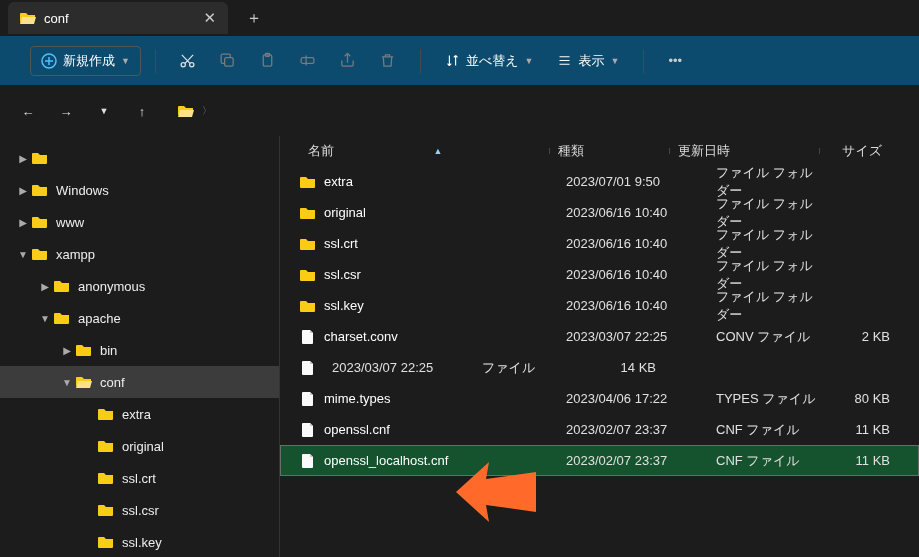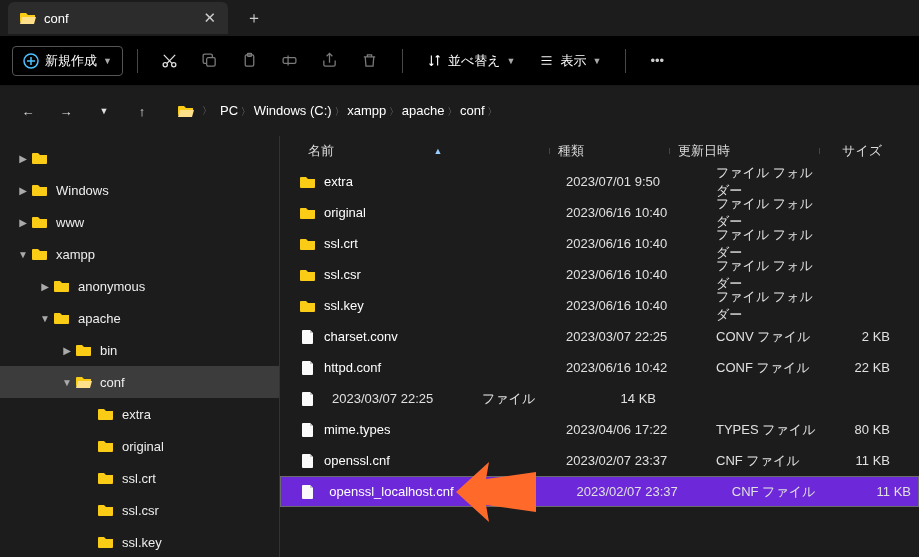--- a/index.html
+++ b/index.html
@@ -7,21 +7,21 @@
 
 
 .tabbar { display: flex; align-items: center; height: 36px; background: #1c1c1c; padding-left: 8px; }
 .tab { display: flex; align-items: center; background: #2c2c2c; height: 32px; padding: 0 12px; border-radius: 6px 6px 0 0; min-width: 220px; position: relative; }
 .tab-icon { width: 16px; height: 16px; margin-right: 8px; }
 .tab-title { flex: 1; color: #fff; }
 .tab-close { cursor: pointer; color: #ccc; font-size: 15px; }
 .newtab { margin-left: 10px; color: #ccc; font-size: 16px; cursor: pointer; padding: 4px 8px; }
 
 
-.toolbar { display: flex; align-items: center; height: 50px; background: #000000; border-bottom: 1px solid #181818; padding: 0 12px; gap: 4px; }
+.toolbar { display: flex; align-items: center; height: 50px; background: #0c4a6e; border-bottom: 1px solid #181818; padding: 0 30px; gap: 4px; }
 .btn-new { display: flex; align-items: center; gap: 6px; padding: 5px 10px; border: 1px solid #555; border-radius: 4px; cursor: pointer; color: #fff; }
 .plus-circle { width: 16px; height: 16px; }
 .vsep { width: 1px; height: 24px; background: #484848; margin: 0 10px; }
 .toolbtn { width: 36px; height: 36px; display: flex; align-items: center; justify-content: center; color: #7a7a7a; cursor: pointer; border-radius: 4px; }
 .toolbtn.active { color: #e0e0e0; }
 .sortview { display: flex; align-items: center; gap: 6px; color: #fff; padding: 5px 10px; cursor: pointer; }
 .dots { color: #ccc; padding: 5px 10px; cursor: pointer; }
 
 
 .navbar { display: flex; align-items: center; height: 50px; background: #1c1c1c; padding: 0 12px; gap: 6px; }
@@ -47,21 +47,21 @@
 .col { padding: 0 8px; position: relative; }
 .col::after { content: ""; position: absolute; right: 0; top: 6px; bottom: 6px; width: 1px; background: #444; }
 .col:last-child::after { display: none; }
 .c-name { width: 250px; display: flex; align-items: center; }
 .c-date { width: 150px; }
 .c-type { width: 120px; }
 .c-size { width: 70px; text-align: right; }
 .sort-ind { flex: 1; text-align: center; color: #9cf; font-size: 9px; }
 
 .row { display: flex; align-items: center; height: 31px; padding-left: 20px; cursor: pointer; }
-.row.sel { background: #6d28d9; outline: 1px solid #6b6b6b; outline-offset: -1px; justify-content: space-between; }
+.row.sel { background: #14532d; outline: 1px solid #6b6b6b; outline-offset: -1px; }
 .f-icon { width: 16px; height: 16px; margin-right: 8px; flex-shrink: 0; }
 .f-name { width: 234px; color: #fff; }
 .f-date { width: 150px; padding: 0 8px; color: #e0e0e0; }
 .f-type { width: 120px; padding: 0 8px; color: #e0e0e0; }
 .f-size { width: 70px; padding: 0 8px; text-align: right; color: #e0e0e0; }
 
 
 .arrow-annot { position: absolute; left: 456px; top: 462px; pointer-events: none; }
 
 
@@ -165,21 +165,20 @@
 <div class="navbar">
   <div class="navbtn">←</div>
   <div class="navbtn">→</div>
   <div class="navbtn" style="font-size:9px">▼</div>
   <div class="navbtn">↑</div>
   <div class="breadcrumb">
     <svg width="16" height="16" viewBox="0 0 16 16">
         <use href="#ico-folder-open"></use>
       </svg>
     <span class="crumb-sep">〉</span>
-    <span id="crumbs"><span class="crumb">PC</span><span class="crumb-sep"> 〉 </span><span class="crumb">Windows (C:)</span><span class="crumb-sep"> 〉 </span><span class="crumb">xampp</span><span class="crumb-sep"> 〉 </span><span class="crumb">apache</span><span class="crumb-sep"> 〉 </span><span class="crumb">conf</span><span class="crumb-sep"> 〉 </span></span>
   </div>
 </div>
 
 <div class="split">
   <div class="tree" id="tree">
       <div class="tree-row">
         <span class="spacer" style="width: 14px;"></span>
         <span class="chev">▶</span>
         <svg class="folder-icon" viewBox="0 0 16 16">
           <use href="#ico-folder"></use>
@@ -345,29 +344,20 @@
             </svg>
             <span class="f-name">charset.conv</span>
             <span class="f-date">2023/03/07 22:25</span>
             <span class="f-type">CONV ファイル</span>
             <span class="f-size">2 KB</span>
           </div>
           <div class="row">
             <svg class="f-icon" viewBox="0 0 16 16">
               <use href="#ico-file"></use>
             </svg>
-            <span class="f-name">httpd.conf</span>
-            <span class="f-date">2023/06/16 10:42</span>
-            <span class="f-type">CONF ファイル</span>
-            <span class="f-size">22 KB</span>
-          </div>
-          <div class="row">
-            <svg class="f-icon" viewBox="0 0 16 16">
-              <use href="#ico-file"></use>
-            </svg>
             <span class="f-date">2023/03/07 22:25</span>
             <span class="f-type">ファイル</span>
             <span class="f-size">14 KB</span>
           </div>
           <div class="row">
             <svg class="f-icon" viewBox="0 0 16 16">
               <use href="#ico-file"></use>
             </svg>
             <span class="f-name">mime.types</span>
             <span class="f-date">2023/04/06 17:22</span>

